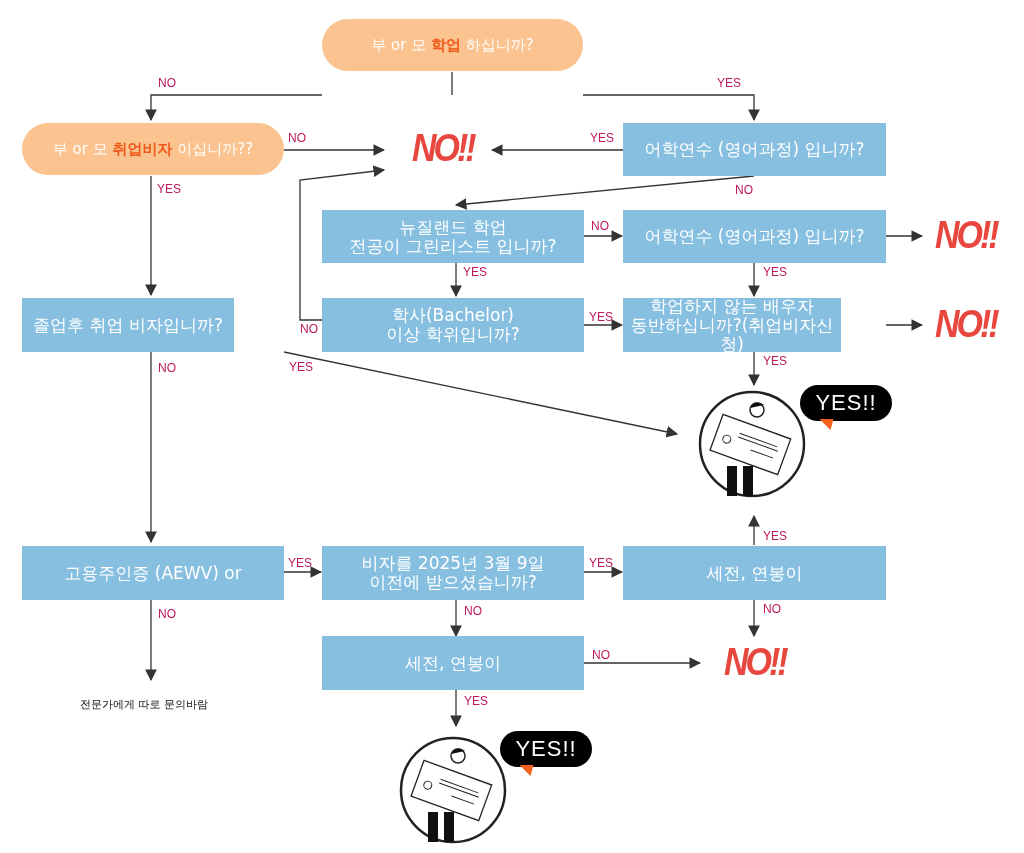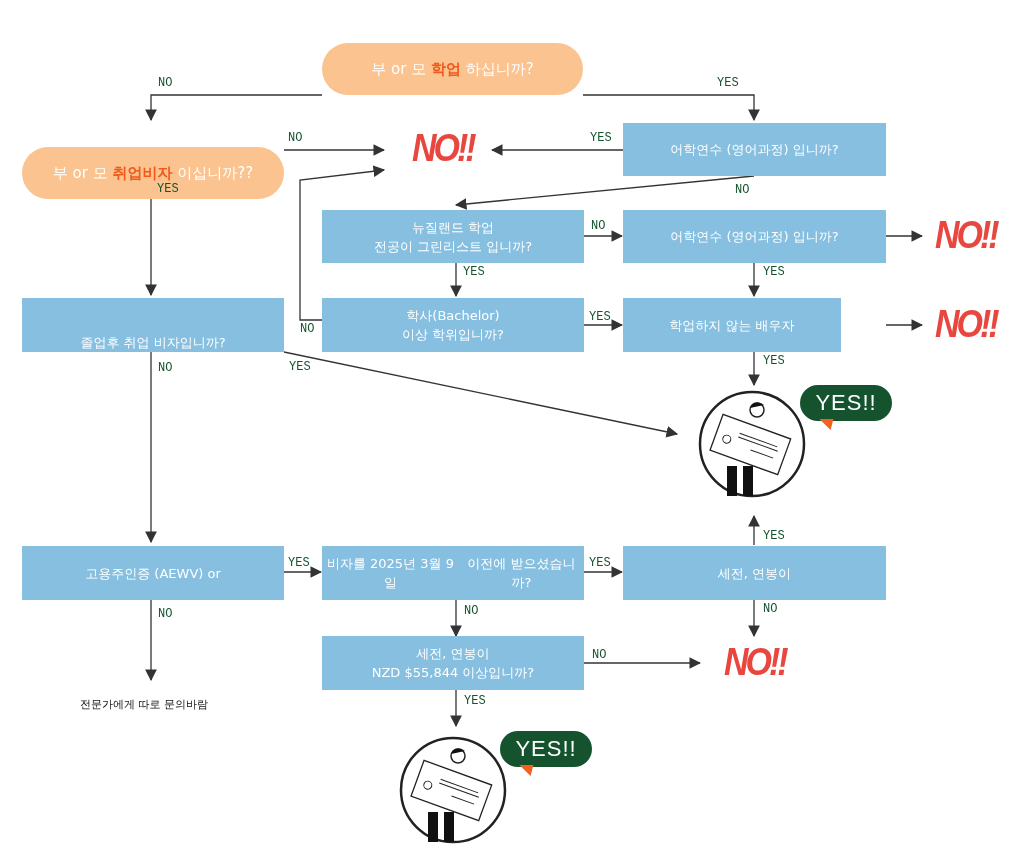--- a/index.html
+++ b/index.html
@@ -1,28 +1,28 @@
 <!DOCTYPE html>
 <html><head>
   <meta charset="utf-8">
   <style>
     html, body { margin:0; padding:0; background:#ffffff; }
     body { width:1024px; height:853px; position:relative; overflow:hidden;
            font-family:"DejaVu Sans", "Liberation Sans", sans-serif; }
     #canvas { position:absolute; left:0; top:0; width:1024px; height:853px; }
     .node { position:absolute; display:flex; align-items:center; justify-content:center;
-            text-align:center; color:#ffffff; font-size:13px; line-height:19px; box-sizing:border-box; }
+            text-align:center; color:#ffffff; font-size:17px; line-height:19px; box-sizing:border-box; }
     .box { background:#86bfe0; }
-    .pill { background:#fbc38f; border-radius:28px; font-size:15px;margin-top:24px; }
+    .pill { background:#fbc38f; border-radius:28px; font-size:15px; }
     .hl { color:#f05a1a; font-weight:bold; }
-    .lbl { position:absolute; font-size:12px; color:#14532d; font-family:Liberation Mono, monospace; }
+    .lbl { position:absolute; font-size:12px; color:#be185d; font-family:Liberation Sans, sans-serif; }
     .no-burst { position:absolute; color:#e8473f; font-family:"Liberation Sans", sans-serif;
                 font-size:34px; font-weight:bold; font-style:italic; letter-spacing:-3px;
                 transform:scaleY(1.15); }
-    .yes-bubble { position:absolute; background:#14532d; color:#fff; border-radius:18px;
+    .yes-bubble { position:absolute; background:#000000; color:#fff; border-radius:18px;
                   font-family:"Liberation Sans", sans-serif; font-size:22px; letter-spacing:1px;
                   display:flex; align-items:center; justify-content:center; }
     .yes-bubble::after { content:""; position:absolute; left:22px; bottom:-9px;
                   border-left:6px solid transparent; border-right:8px solid transparent;
                   border-top:11px solid #f3601f; transform:skewX(25deg); }
     .note { position:absolute; font-size:11px; color:#111; }
     .illus { position:absolute; }
   </style>
 </head>
 <body>
@@ -104,49 +104,49 @@
 
 <div class="node box" style="left:322px;top:210px;width:262px;height:53px;flex-direction:column;">
   <span>뉴질랜드 학업</span>
   <span>전공이 그린리스트 입니까?</span>
 </div>
 
 <div class="node box" style="left:623px;top:210px;width:263px;height:53px;">
   <span>어학연수 (영어과정) 입니까?</span>
 </div>
 
-<div class="node box" style="left:22px;top:298px;width:262px;height:54px;align-items:flex-end;">
+<div class="node box" style="left:22px;top:298px;width:212px;height:54px;">
   <span>졸업후 취업 비자입니까?</span>
 </div>
 
 <div class="node box" style="left:322px;top:298px;width:262px;height:54px;flex-direction:column;">
   <span>학사(Bachelor)</span>
   <span>이상 학위입니까?</span>
 </div>
 
 <div class="node box" style="left:623px;top:298px;width:218px;height:54px;flex-direction:column;">
   <span>학업하지 않는 배우자</span>
+  <span>동반하십니까?(취업비자신청)</span>
 </div>
 
 <div class="node box" style="left:22px;top:546px;width:262px;height:54px;flex-direction:column;">
   <span>고용주인증 (AEWV) or</span>
 </div>
 
-<div class="node box" style="left:322px;top:546px;width:262px;height:54px;flex-direction:row;">
+<div class="node box" style="left:322px;top:546px;width:262px;height:54px;flex-direction:column;">
   <span>비자를 2025년 3월 9일</span>
   <span>이전에 받으셨습니까?</span>
 </div>
 
 <div class="node box" style="left:623px;top:546px;width:263px;height:54px;flex-direction:column;">
   <span>세전, 연봉이</span>
 </div>
 
 <div class="node box" style="left:322px;top:636px;width:262px;height:54px;flex-direction:column;">
   <span>세전, 연봉이</span>
-  <span>NZD $55,844 이상입니까?</span>
 </div>
 
 <div class="no-burst" style="left:412px;top:128px;">NO!!</div>
 <div class="no-burst" style="left:935px;top:215px;">NO!!</div>
 <div class="no-burst" style="left:935px;top:304px;">NO!!</div>
 <div class="no-burst" style="left:724px;top:642px;">NO!!</div>
 
 <div class="yes-bubble" style="left:800px;top:385px;width:92px;height:36px;">YES!!</div>
 <div class="yes-bubble" style="left:500px;top:731px;width:92px;height:36px;">YES!!</div>
 

